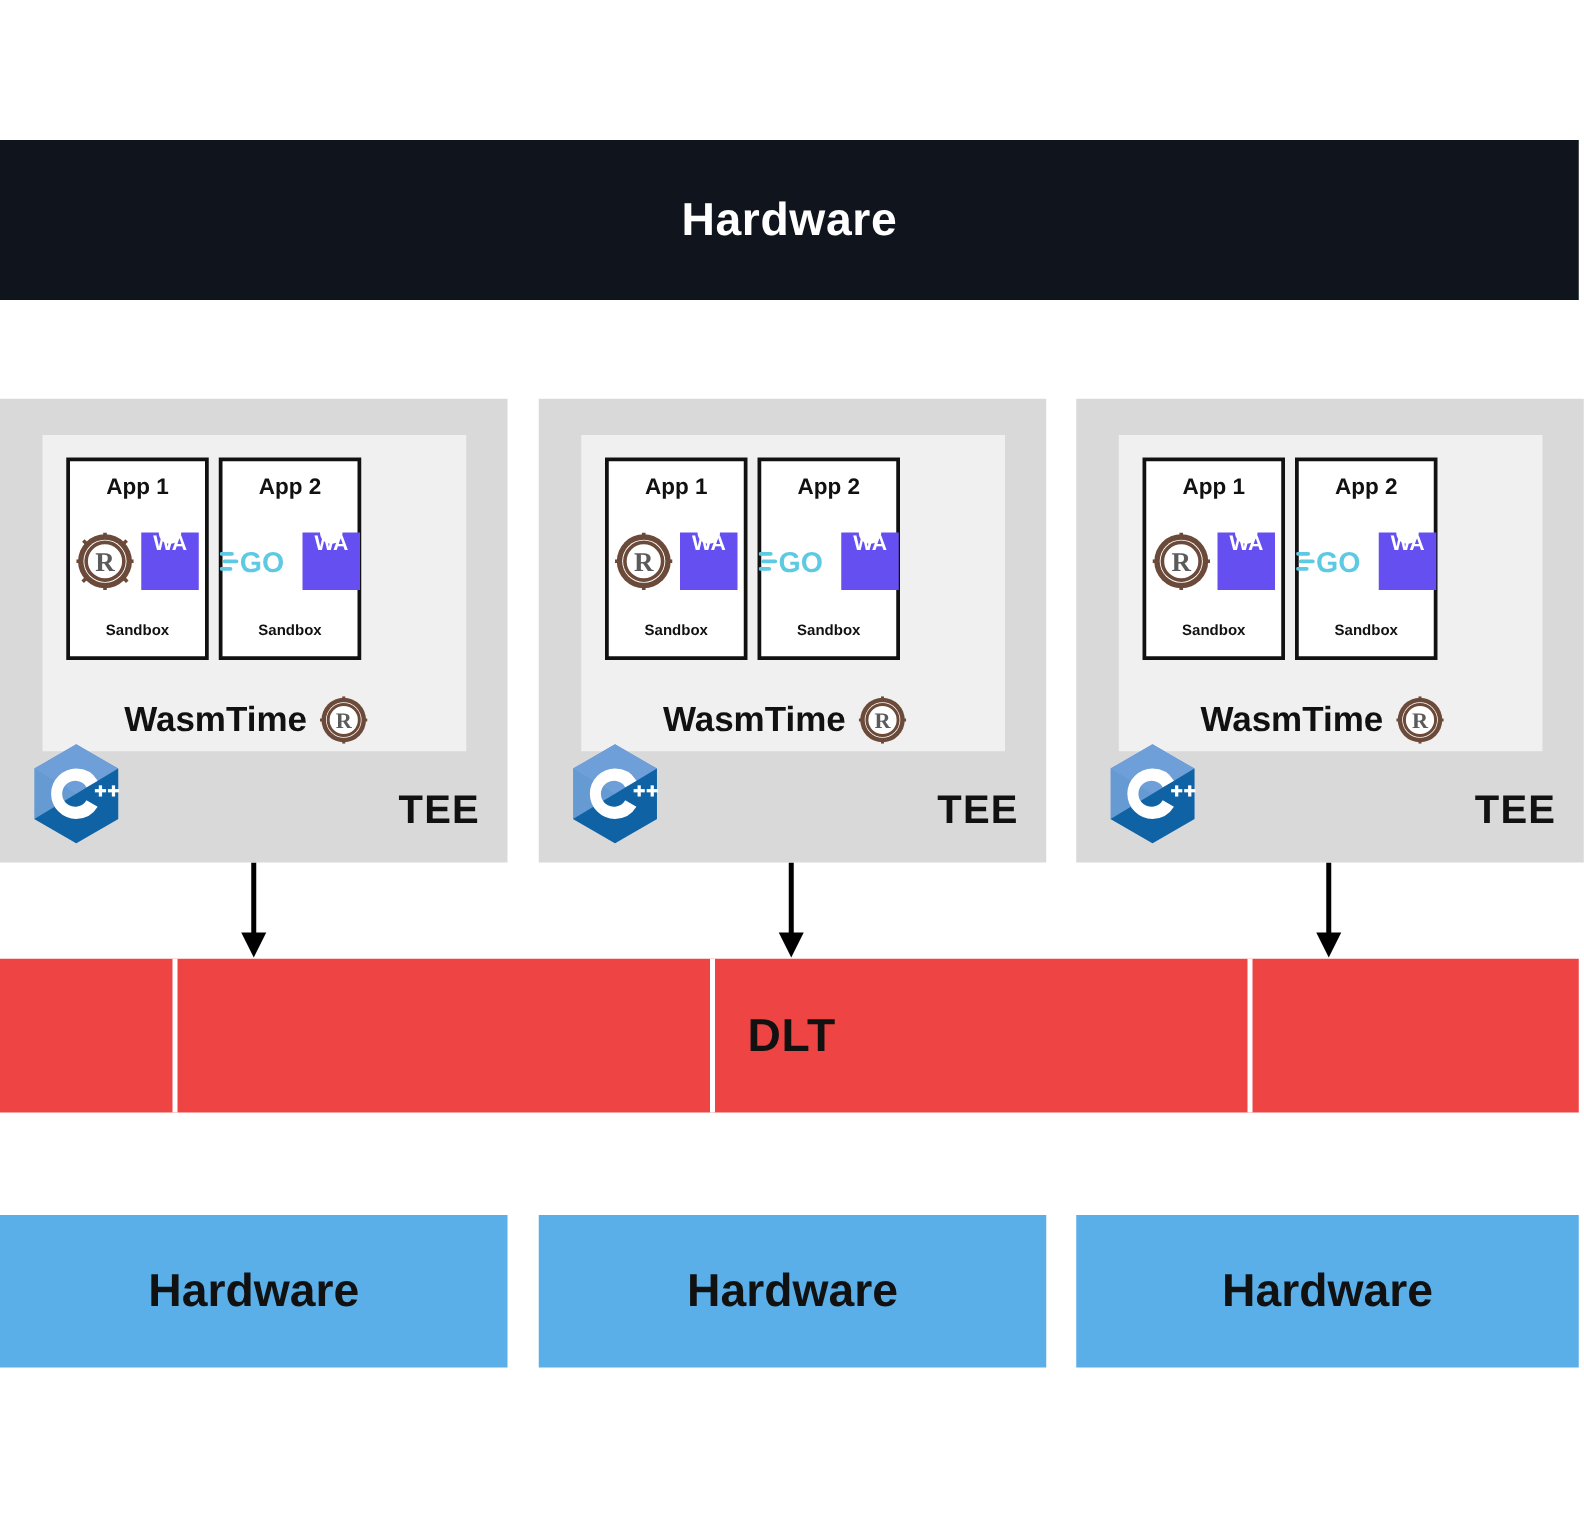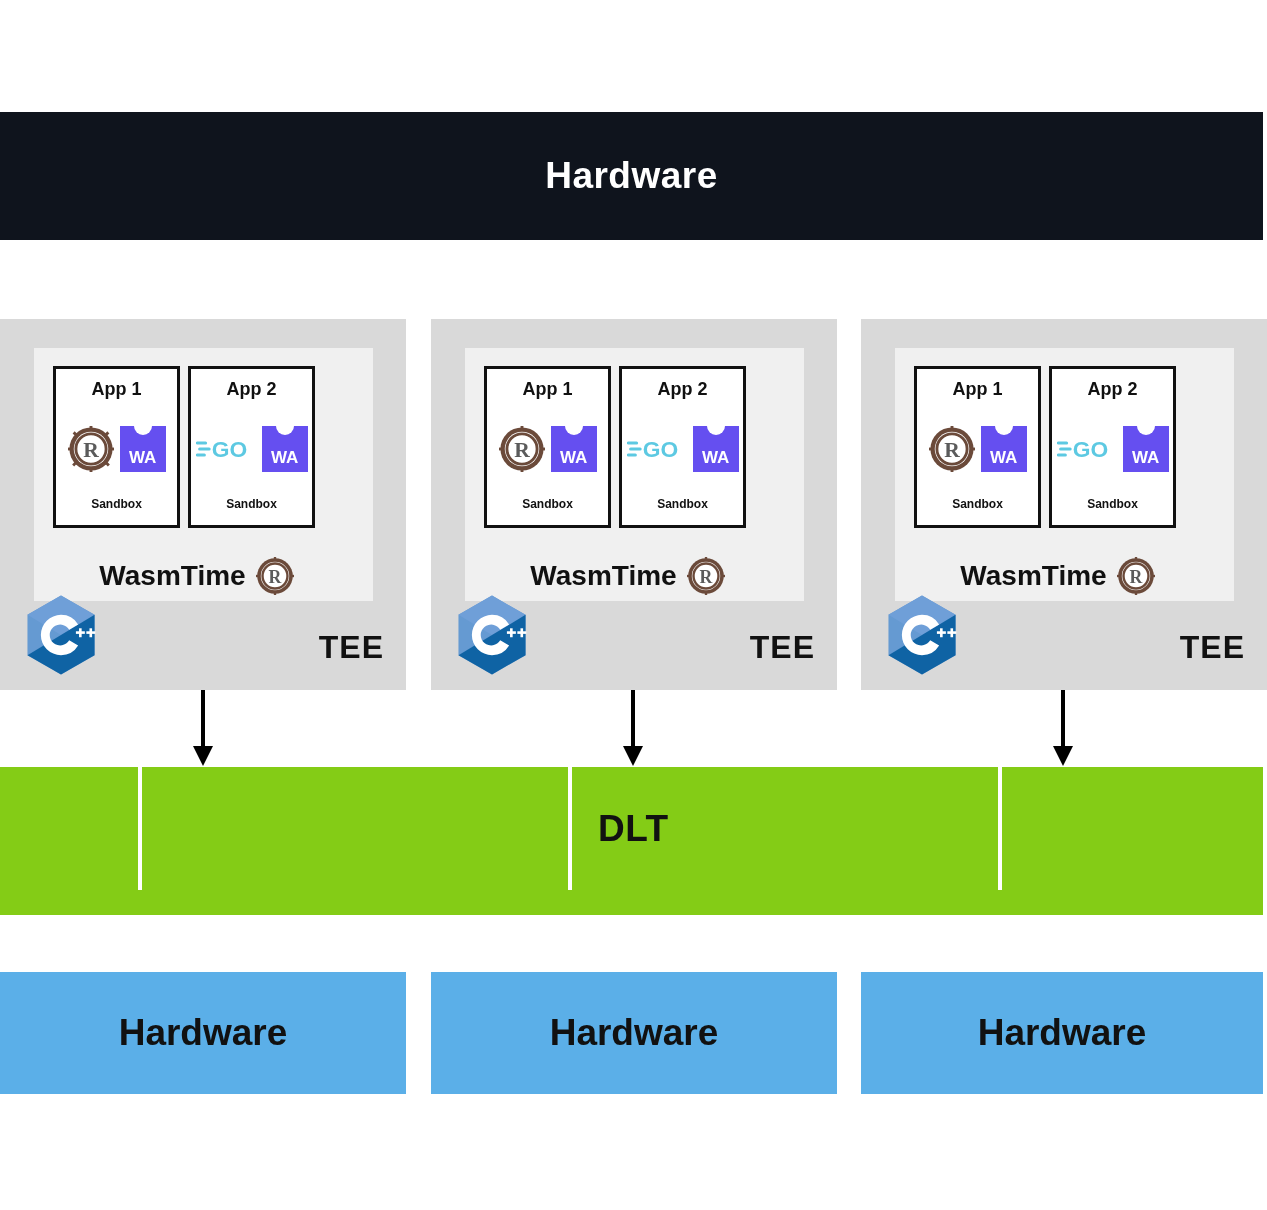--- a/index.html
+++ b/index.html
@@ -59,21 +59,21 @@
     position: absolute;
     left: 19px;
     top: 18px;
     width: 303px;
     height: 162px;
     display: flex;
     gap: 8px;
   }
 
   .app-box {
-    width: 127px;
+    width: 114px;
     height: 162px;
     background: #ffffff;
     border: 3px solid #111111;
     box-sizing: border-box;
     display: flex;
     flex-direction: column;
     align-items: center;
     justify-content: space-between;
     padding: 10px 0 14px 0;
     gap: 18px;
@@ -96,21 +96,20 @@
     color: #111111;
   }
 
   
   .wasm-logo {
     position: relative;
     width: 46px;
     height: 46px;
     background: #654ff0;
     display: flex;
-    align-items: flex-end;
     justify-content: center;
   }
   .wasm-logo .notch {
     position: absolute;
     top: -9px;
     left: 50%;
     transform: translateX(-50%);
     width: 18px;
     height: 18px;
     background: #ffffff;
@@ -178,22 +177,22 @@
   .arrow.a0 { left: 190px; }
   .arrow.a1 { left: 620px; }
   .arrow.a2 { left: 1050px; }
 
   
   #dlt-band {
     position: absolute;
     left: 0;
     top: 767px;
     width: 1263px;
-    height: 148px;
-    background: #84cc16;
+    height: 123px;
+    background: #ef4444;
   }
   .dlt-divider {
     position: absolute;
     top: 0;
     width: 4px;
     height: 123px;
     background: #ffffff;
   }
   .dlt-divider.d0 { left: 138px; }
   .dlt-divider.d1 { left: 568px; }

